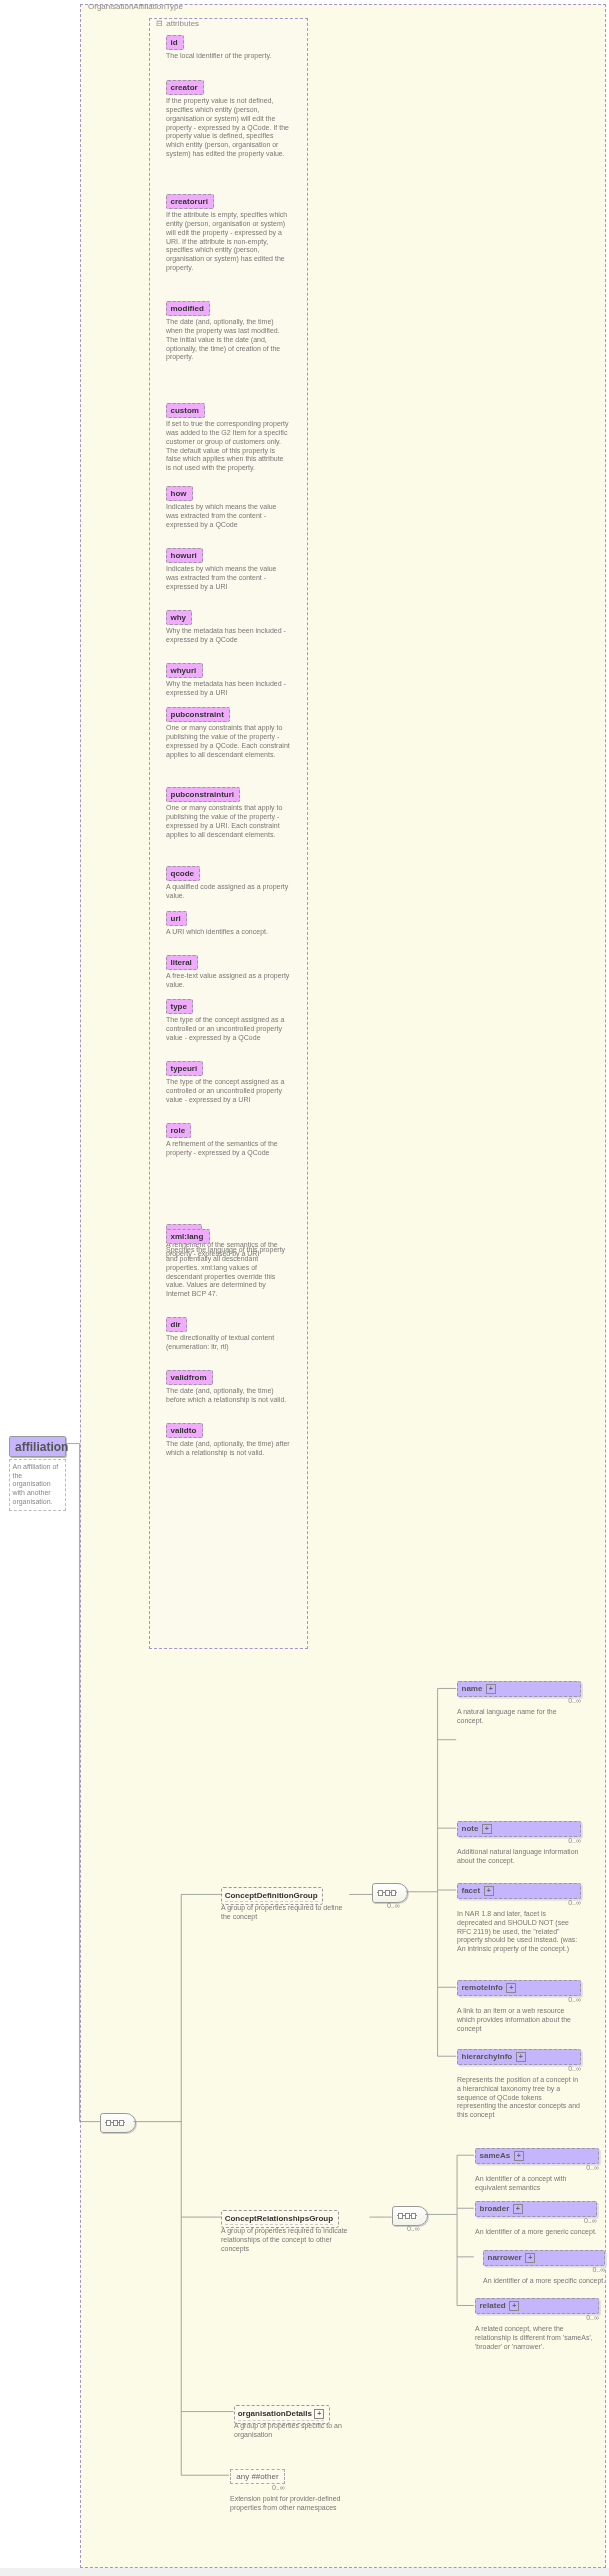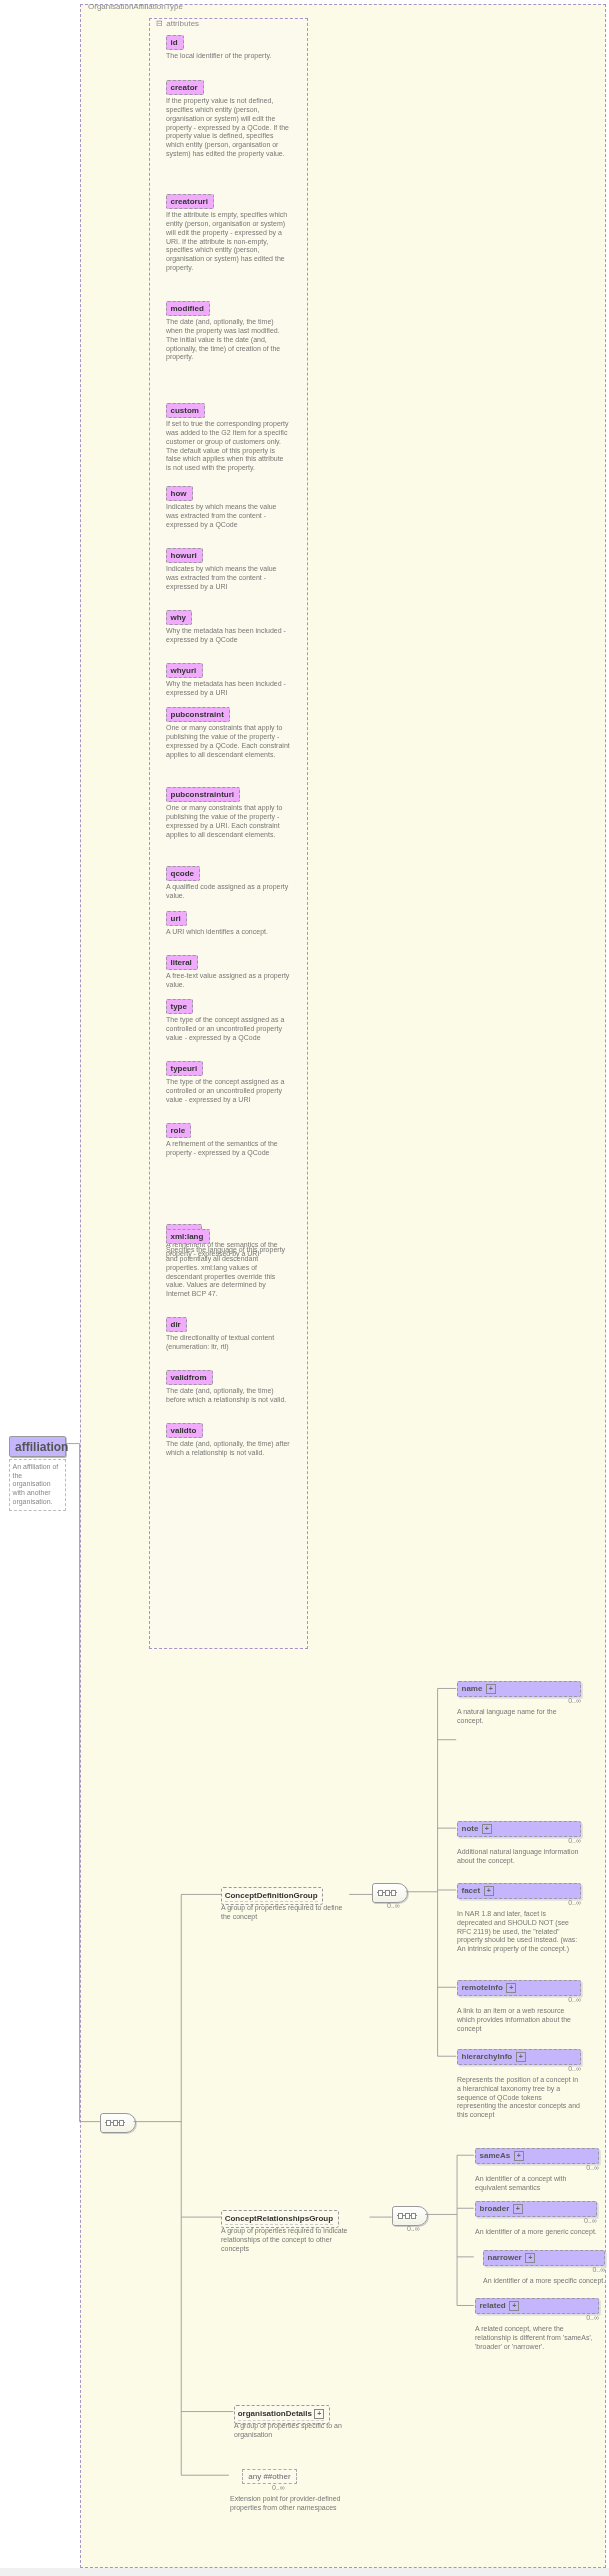--- a/index.html
+++ b/index.html
@@ -244,21 +244,21 @@
         <span></span>
       </div>
 </div>
 <div style="position:absolute; left:407px; top:2225px; font-size:7px; color:#888;">0..∞</div>
 
 <div class="group-box" style="left:234px; top:2405px;">
   <div class="group-label"><span>organisationDetails</span> <span class="leaf-plus" style="display:inline-block;">+</span></div>
 </div>
 <div class="group-desc" style="left:234px; top:2422px; width:133px;">A group of properties specific to an organisation</div>
 
-<div class="any-box" style="left:230px; top:2469px;margin-left:12px;">any ##other</div>
+<div class="any-box" style="left:230px; top:2469px;">any ##other</div>
 <div style="position:absolute; left:272px; top:2484px; font-size:7px; color:#888;">0..∞</div>
 <div class="group-desc" style="left:230px; top:2495px; width:133px;">Extension point for provider-defined properties from other namespaces</div>
 
 <div class="leaf" style="left:457px; top:1681px;">
   <div class="leaf-box dashed">
         <span>name</span>
         <span class="leaf-plus">+</span>
       </div>
   <div class="card">0..∞</div>
   <div class="leaf-desc">A natural language name for the concept.</div>

